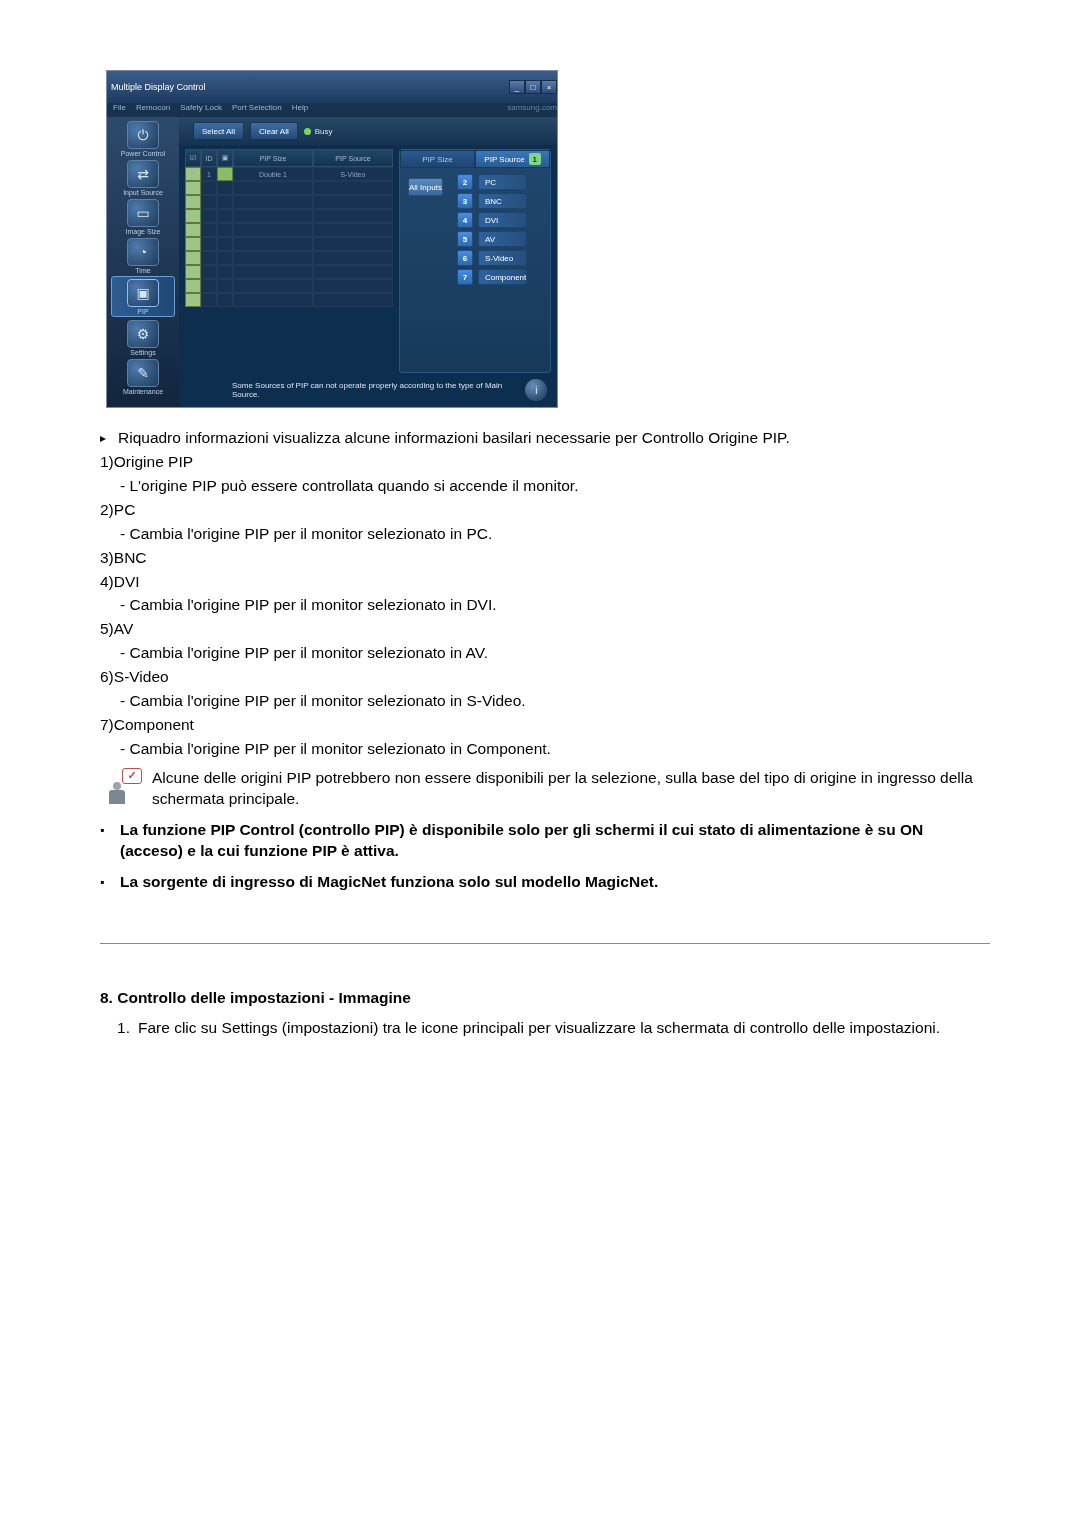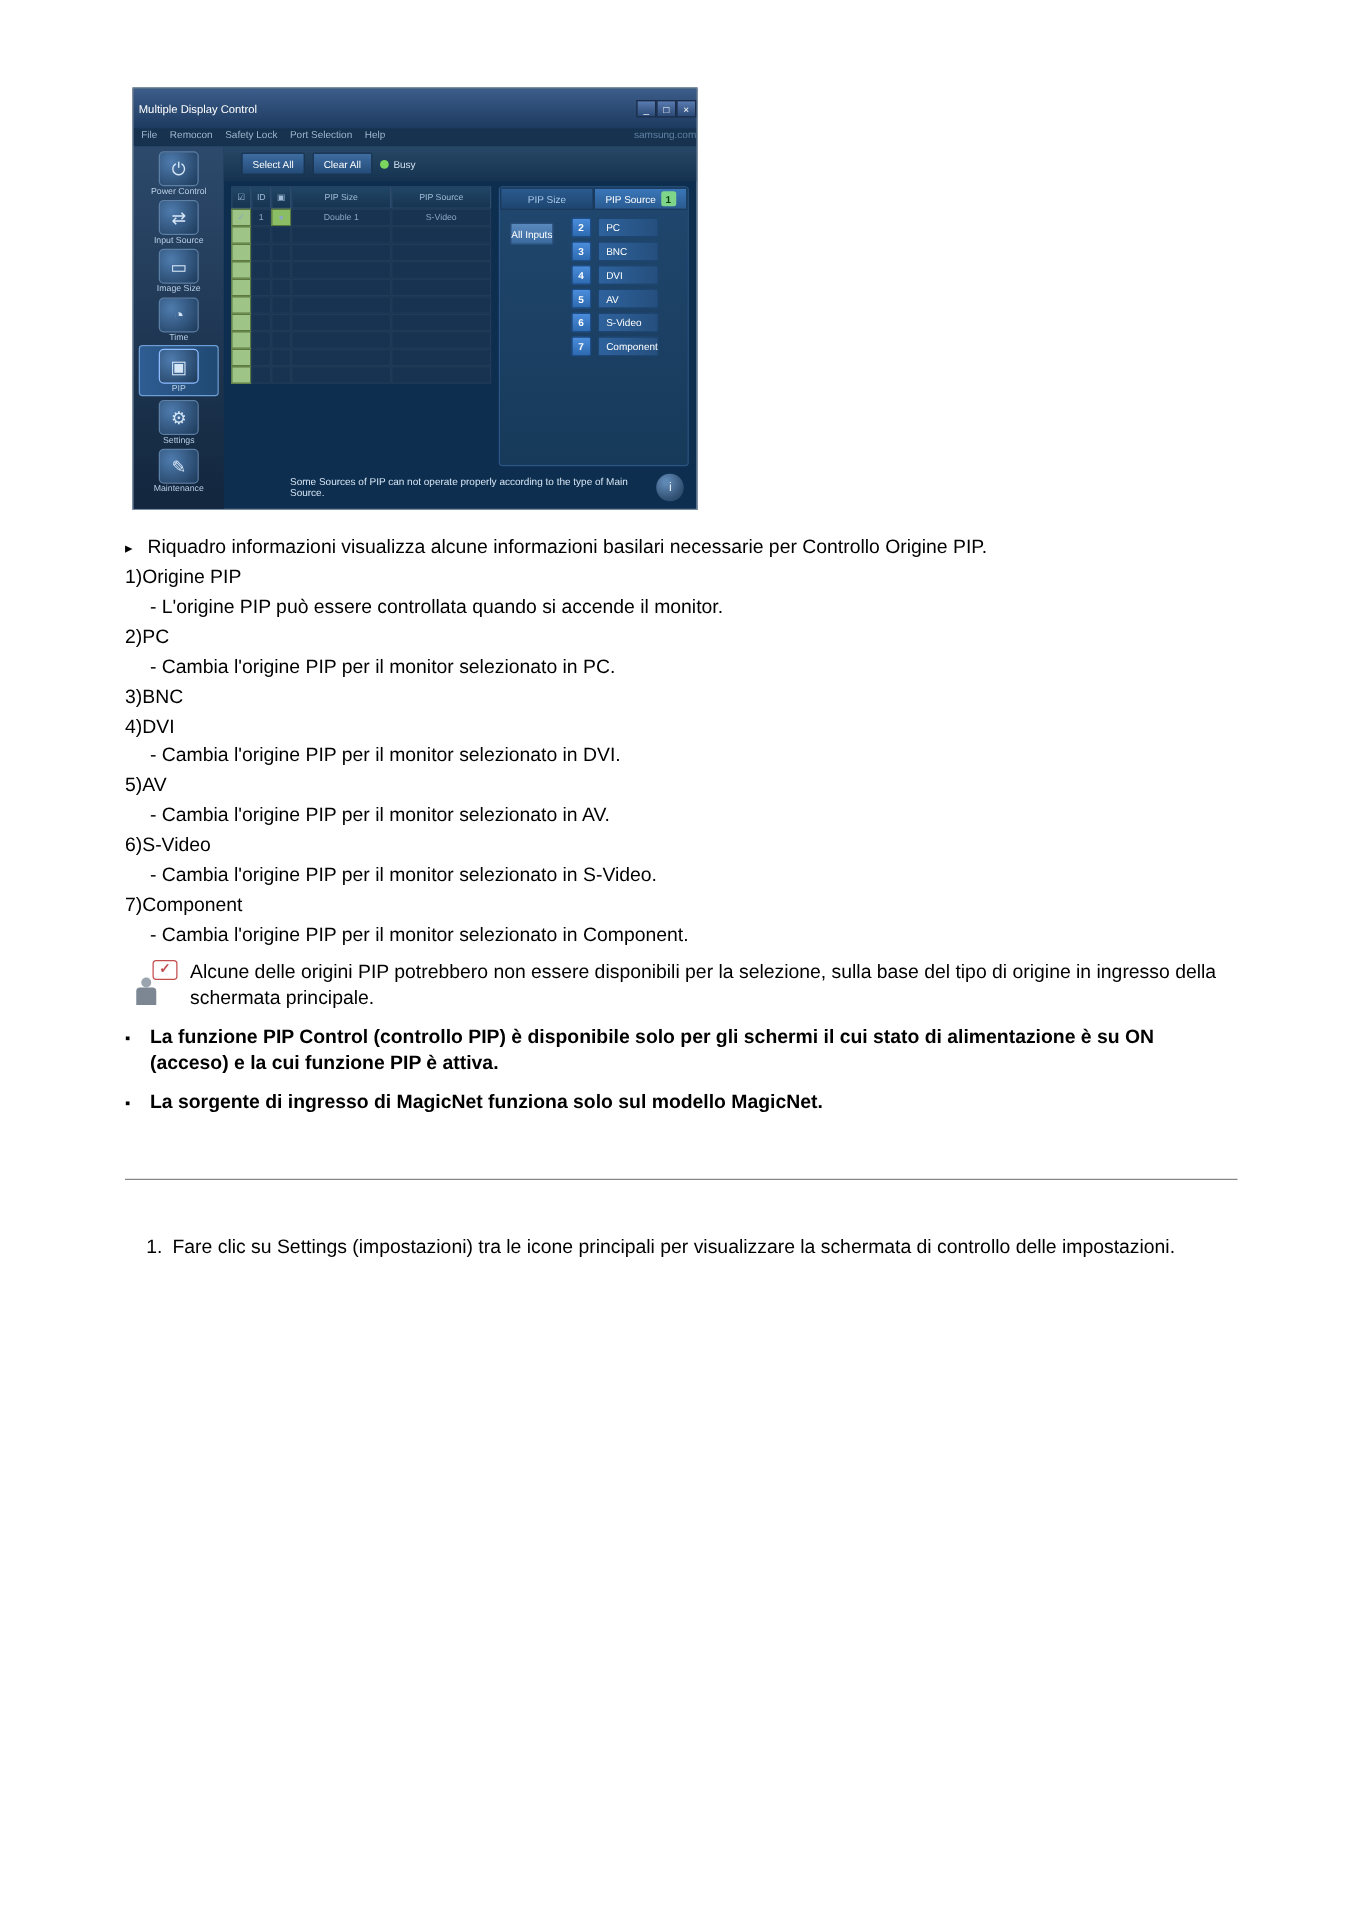--- a/index.html
+++ b/index.html
@@ -352,19 +352,20 @@
         <span class="bullet-glyph">▪</span>
         <span class="bold">La funzione PIP Control (controllo PIP) è disponibile solo per gli schermi il cui stato di alimentazione è su ON (acceso) e la cui funzione PIP è attiva.</span>
       </div>
     <div class="bullet-row">
         <span class="bullet-glyph">▪</span>
         <span class="bold">La sorgente di ingresso di MagicNet funziona solo sul modello MagicNet.</span>
       </div>
 
     <hr class="sep">
 
+    <div class="section-h">8. Controllo delle impostazioni - Immagine</div>
     <div class="ol-item">
         <span class="ol-num">1.</span>
         <span>Fare clic su Settings (impostazioni) tra le icone principali per visualizzare la schermata di controllo delle impostazioni.</span>
       </div>
   </div>
 
 </div>
 
 </body></html>

